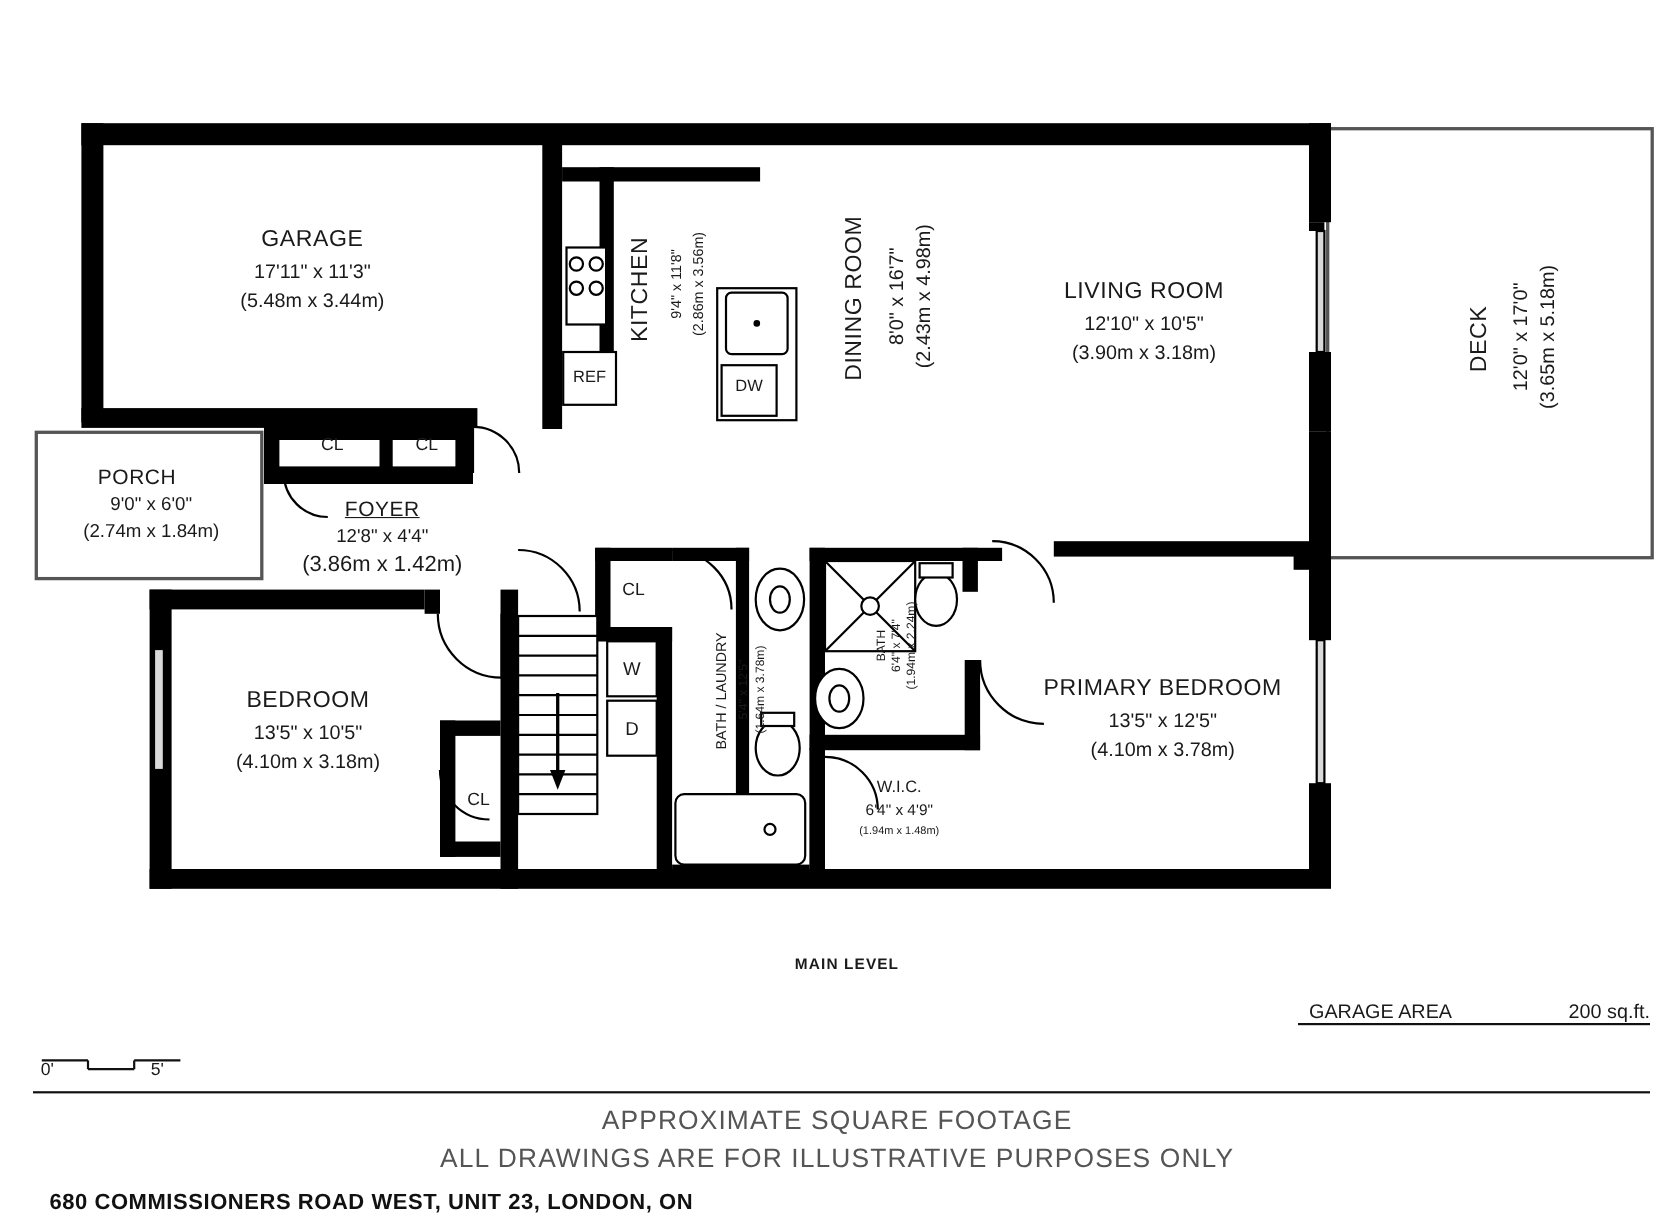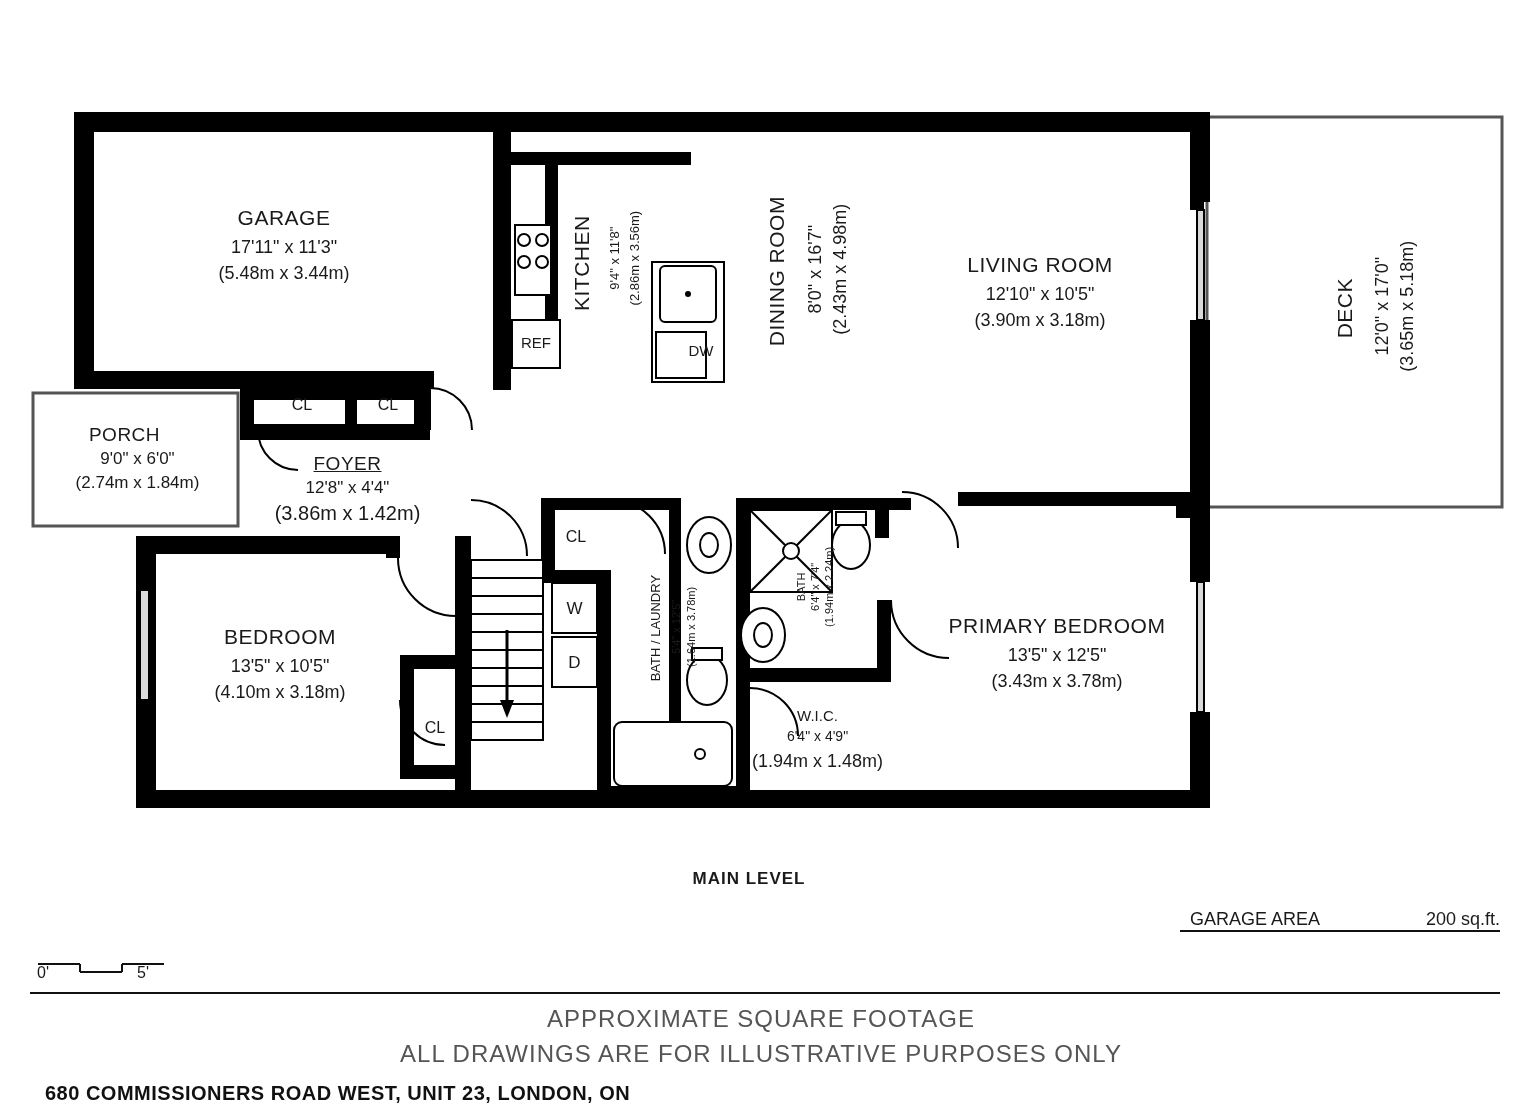--- a/index.html
+++ b/index.html
@@ -180,45 +180,45 @@
 <div class="lbl rname" style="left:245px;top:452px;width:205px;font-size:19px;text-decoration:underline;">FOYER</div>
 <div class="lbl" style="left:245px;top:477px;width:205px;font-size:17px;">12'8" x 4'4"</div>
 <div class="lbl" style="left:245px;top:501px;width:205px;font-size:20px;">(3.86m x 1.42m)</div>
 
 <div class="lbl rname" style="left:155px;top:624px;width:250px;">BEDROOM</div>
 <div class="lbl rdim" style="left:155px;top:655px;width:250px;">13'5" x 10'5"</div>
 <div class="lbl rdim" style="left:155px;top:681px;width:250px;text-align:center;">(4.10m x 3.18m)</div>
 
 <div class="lbl rname" style="left:912px;top:613px;width:290px;">PRIMARY BEDROOM</div>
 <div class="lbl rdim" style="left:912px;top:644px;width:290px;">13'5" x 12'5"</div>
-<div class="lbl rdim" style="left:912px;top:670px;width:290px;">(3.43m x 3.78m)</div>
+<div class="lbl rdim" style="left:912px;top:670px;width:290px;">(4.10m x 3.78m)</div>
 
 <div class="lbl small rot90" style="left:581px;top:620px;width:150px;">BATH / LAUNDRY</div>
 <div class="lbl tiny rot90" style="left:602px;top:620px;width:150px;">5'4" x 12'5"</div>
 <div class="lbl tiny rot90" style="left:617px;top:620px;width:150px;">(1.64m x 3.78m)</div>
 
 <div class="lbl tiny rot90" style="left:747px;top:580px;width:110px;">BATH</div>
 <div class="lbl tiny rot90" style="left:761px;top:580px;width:110px;">6'4" x 7'4"</div>
 <div class="lbl tiny rot90" style="left:775px;top:580px;width:110px;">(1.94m x 2.24m)</div>
 
 <div class="lbl small" style="left:745px;top:707px;width:145px;font-size:15px;">W.I.C.</div>
 <div class="lbl tiny" style="left:745px;top:728px;width:145px;font-size:14px;">6'4" x 4'9"</div>
-<div class="lbl tiny" style="left:745px;top:750px;width:145px;font-size:18px;">(1.94m x 1.48m)</div>
+<div class="lbl tiny" style="left:745px;top:750px;width:145px;font-size:10px;">(1.94m x 1.48m)</div>
 
 <div class="lbl small" style="left:512px;top:334px;width:48px;font-size:15px;text-align:center;">REF</div>
-<div class="lbl small" style="left:656px;top:342px;width:50px;font-size:15px;padding-left:20px;">DW</div>
+<div class="lbl small" style="left:656px;top:342px;width:50px;font-size:15px;">DW</div>
 <div class="lbl small" style="left:552px;top:598px;width:45px;font-size:17px;">W</div>
 <div class="lbl small" style="left:552px;top:652px;width:45px;font-size:17px;">D</div>
 
 <div class="lbl small" style="left:272px;top:395px;width:60px;font-size:16px;">CL</div>
 <div class="lbl small" style="left:358px;top:395px;width:60px;font-size:16px;">CL</div>
 <div class="lbl small" style="left:545px;top:527px;width:62px;font-size:16px;">CL</div>
 <div class="lbl small" style="left:405px;top:718px;width:60px;font-size:16px;">CL</div>
 
-<div class="lbl bold" style="left:584px;top:868px;width:330px;font-size:17px;letter-spacing:1px;">MAIN LEVEL</div>
+<div class="lbl bold" style="left:605px;top:868px;width:330px;font-size:14px;letter-spacing:1px;">MAIN LEVEL</div>
 
 <svg class="scalebar" style="left:30px;top:950px;" width="160" height="40" xmlns="http://www.w3.org/2000/svg">
   <line x1="8" y1="14" x2="50" y2="14" stroke="#111" stroke-width="2"></line>
   <line x1="50" y1="14" x2="50" y2="22" stroke="#111" stroke-width="2"></line>
   <line x1="50" y1="22" x2="92" y2="22" stroke="#111" stroke-width="2"></line>
   <line x1="92" y1="22" x2="92" y2="14" stroke="#111" stroke-width="2"></line>
   <line x1="92" y1="14" x2="134" y2="14" stroke="#111" stroke-width="2"></line>
 </svg>
 <div class="lbl" style="left:28px;top:963px;width:30px;font-size:16px;">0'</div>
 <div class="lbl" style="left:128px;top:963px;width:30px;font-size:16px;">5'</div>

